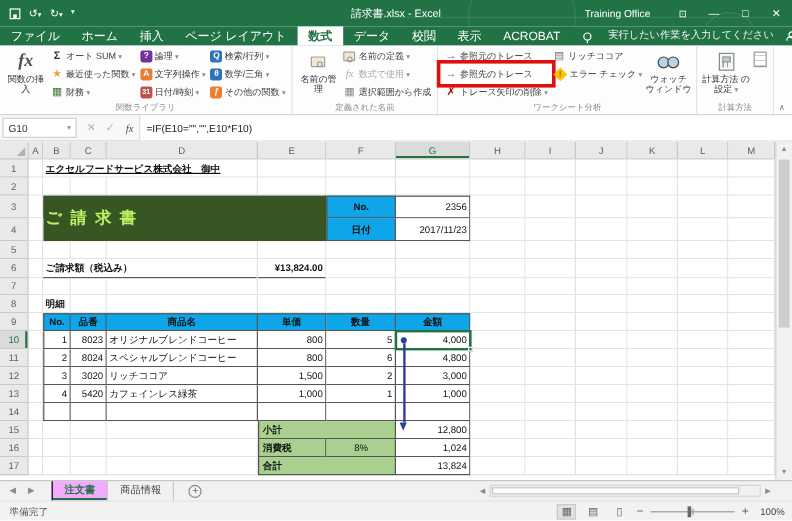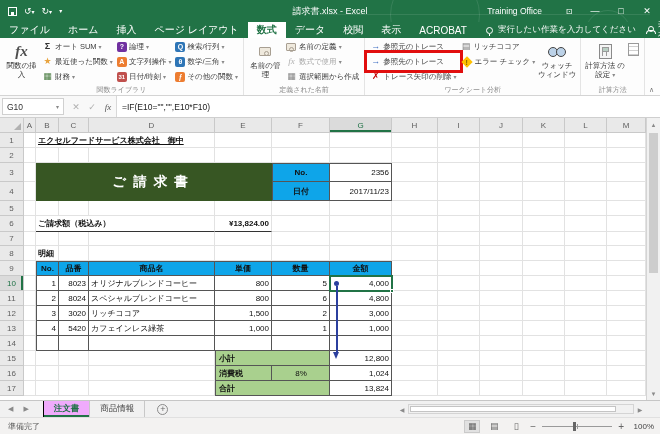--- a/index.html
+++ b/index.html
@@ -21,21 +21,21 @@
   .tb-title { position:absolute; left:0; right:0; text-align:center; font-size:9px; pointer-events:none; }
   .tb-right { margin-left:auto; display:flex; align-items:center; gap:0; height:100%; }
   .account { font-size:8.5px; margin-right:14px; white-space:nowrap; }
   .winbtn { width:26px; height:100%; display:flex; align-items:center; justify-content:center; font-size:9px; color:#fff; }
   .ribopt { font-size:8px; }
 
   
   .tabrow { height:16px; background:#217346; display:flex; align-items:stretch; position:relative; }
   .rtab { display:flex; align-items:center; padding:0 9px; color:#fff; font-size:10px; white-space:nowrap; }
   .rtab.active { background:#fff; color:#217346; font-weight:bold; }
-  .tellme { display:flex; align-items:center; gap:5px; margin-left:10px; color:rgba(255,255,255,.95); font-size:8.5px; white-space:nowrap; }
+  .tellme { display:flex; align-items:center; gap:14px; margin-left:10px; color:rgba(255,255,255,.95); font-size:8.5px; white-space:nowrap; }
   .bulb { width:7px; height:7px; border:1px solid #fff; border-radius:50%; position:relative; flex:none; }
   .bulb::after { content:""; position:absolute; left:2px; bottom:-3px; width:1px; height:2px; background:#fff; }
   .share { margin-left:auto; display:flex; align-items:center; gap:4px; padding:0 10px; color:#fff; font-size:8.5px; }
   .person { width:8px; height:8px; position:relative; flex:none; }
   .person::before { content:""; position:absolute; left:2px; top:0; width:4px; height:4px; border:1px solid #fff; border-radius:50%; }
   .person::after { content:""; position:absolute; left:0; bottom:0; width:8px; height:3px; border:1px solid #fff; border-bottom:none; border-radius:4px 4px 0 0; }
 
   
   .ribbon { height:58px; background:#fdfdfd; border-bottom:1px solid #d4d4d4; display:flex; position:relative; }
   .rgroup { position:relative; display:flex; align-items:flex-start; padding:1px 3px 11px 3px; border-right:1px solid #e4e4e4; }
@@ -84,21 +84,21 @@
   .corner { position:relative; }
   .corner::after { content:""; position:absolute; right:2px; bottom:2px; border-left:7px solid transparent; border-bottom:7px solid #b1b1b1; }
   .selc { background:#dbdbdb; color:#1e7145; box-shadow:inset 0 -2px 0 #217346; }
   .selr { background:#dbdbdb; color:#1e7145; box-shadow:inset -2px 0 0 #217346; }
   .cell { background:#fff; border-right:1px solid #e2e2e2; border-bottom:1px solid #e2e2e2; padding:0 2px; font-size:8px; color:#111; }
   .tb { font-weight:bold; }
   .tu { text-decoration:underline;margin-left:44px; }
   .ub { border-bottom:1px solid #333 !important; }
   .num { text-align:right; }
   .ctr { text-align:center; }
-  .banner { background:#375623; border-right:1px solid #375623; border-bottom:1px solid #375623; color:#ffffff; font-size:13.5px; font-weight:bold; text-align:center; letter-spacing:7px; }
+  .banner { background:#375623; border-right:1px solid #375623; border-bottom:1px solid #375623; color:#bef264; font-size:13.5px; font-weight:bold; text-align:left; letter-spacing:7px; }
   .grn { background:#0ea5e9; border-right:1px solid #555; border-bottom:1px solid #555;margin-top:48px; }
   .grn2 { background:#a9d08e; border-right:1px solid #555; border-bottom:1px solid #555; padding-left:3px; }
   .bd { border-right:1px solid #555; border-bottom:1px solid #555; }
   .bl { border-left:1px solid #555; }
   .bt { border-top:1px solid #555; }
   .overlay { position:absolute; pointer-events:none; }
   .selbox { border:2px solid #217346; }
   .selhandle { width:4px; height:4px; background:#217346; border:1px solid #fff; }
   .tdot { width:5px; height:5px; border-radius:50%; background:#2b3f9e; }
   .tline { width:1.5px; background:#2b3f9e; }

